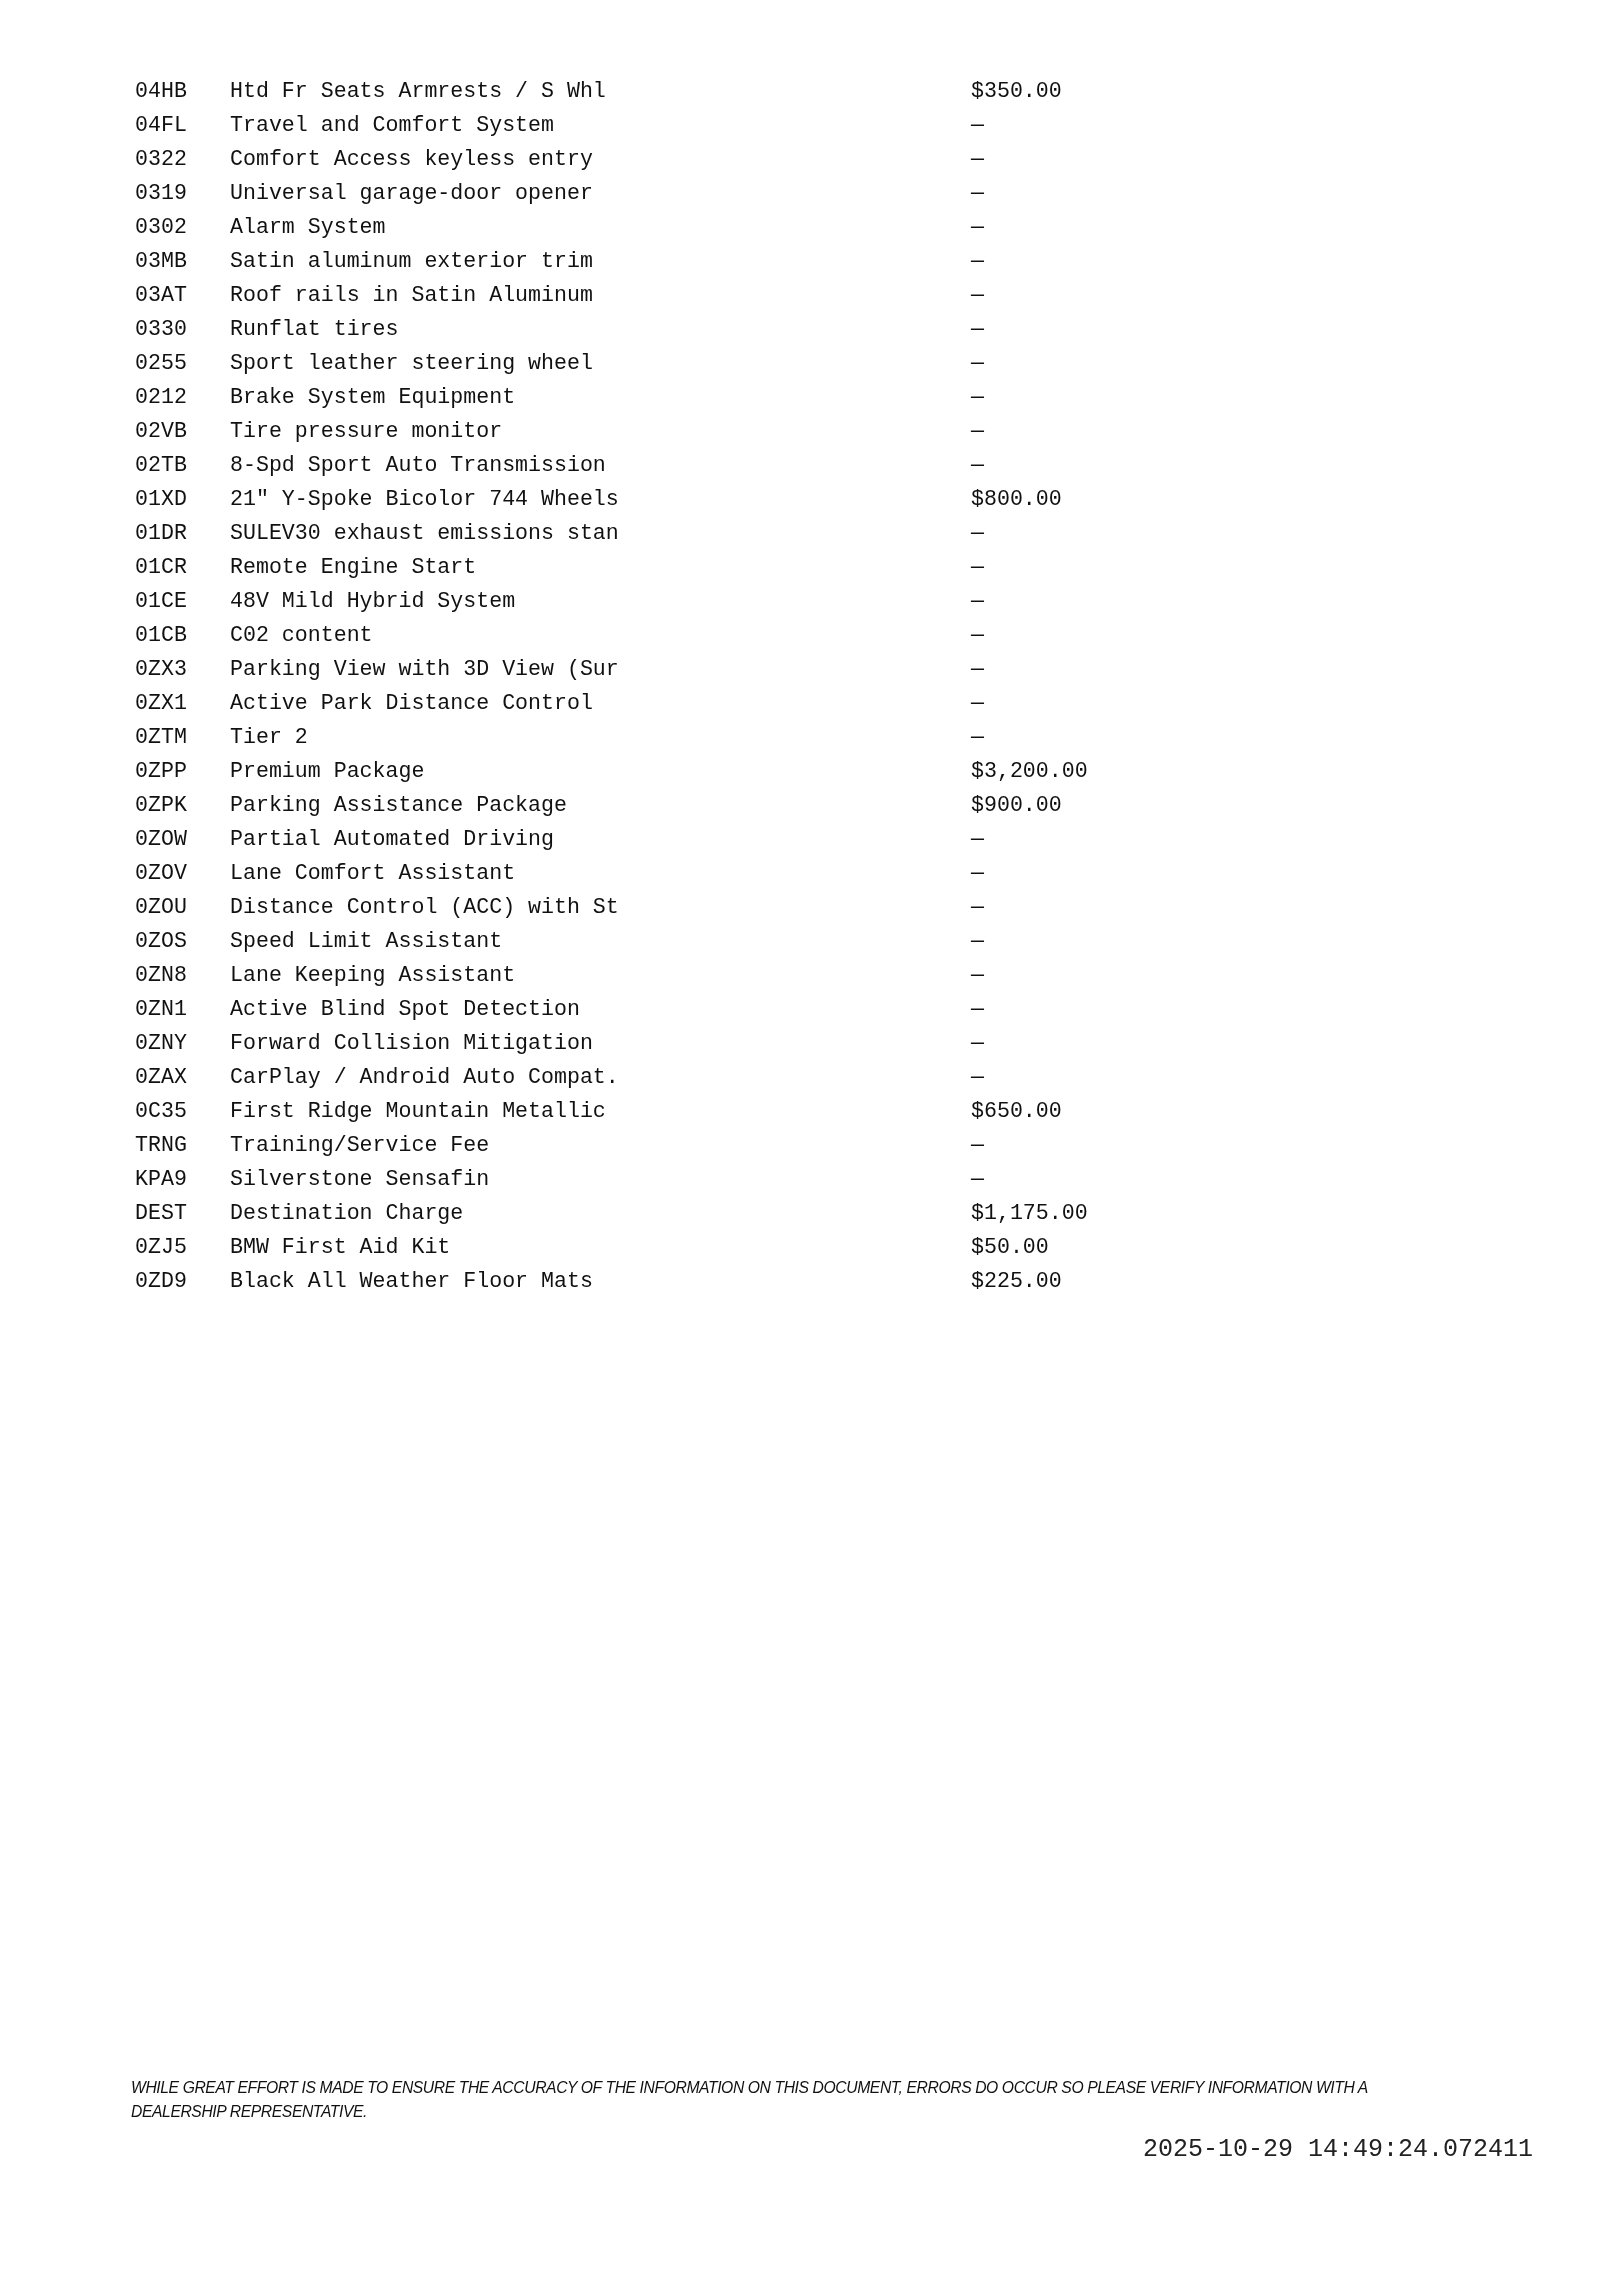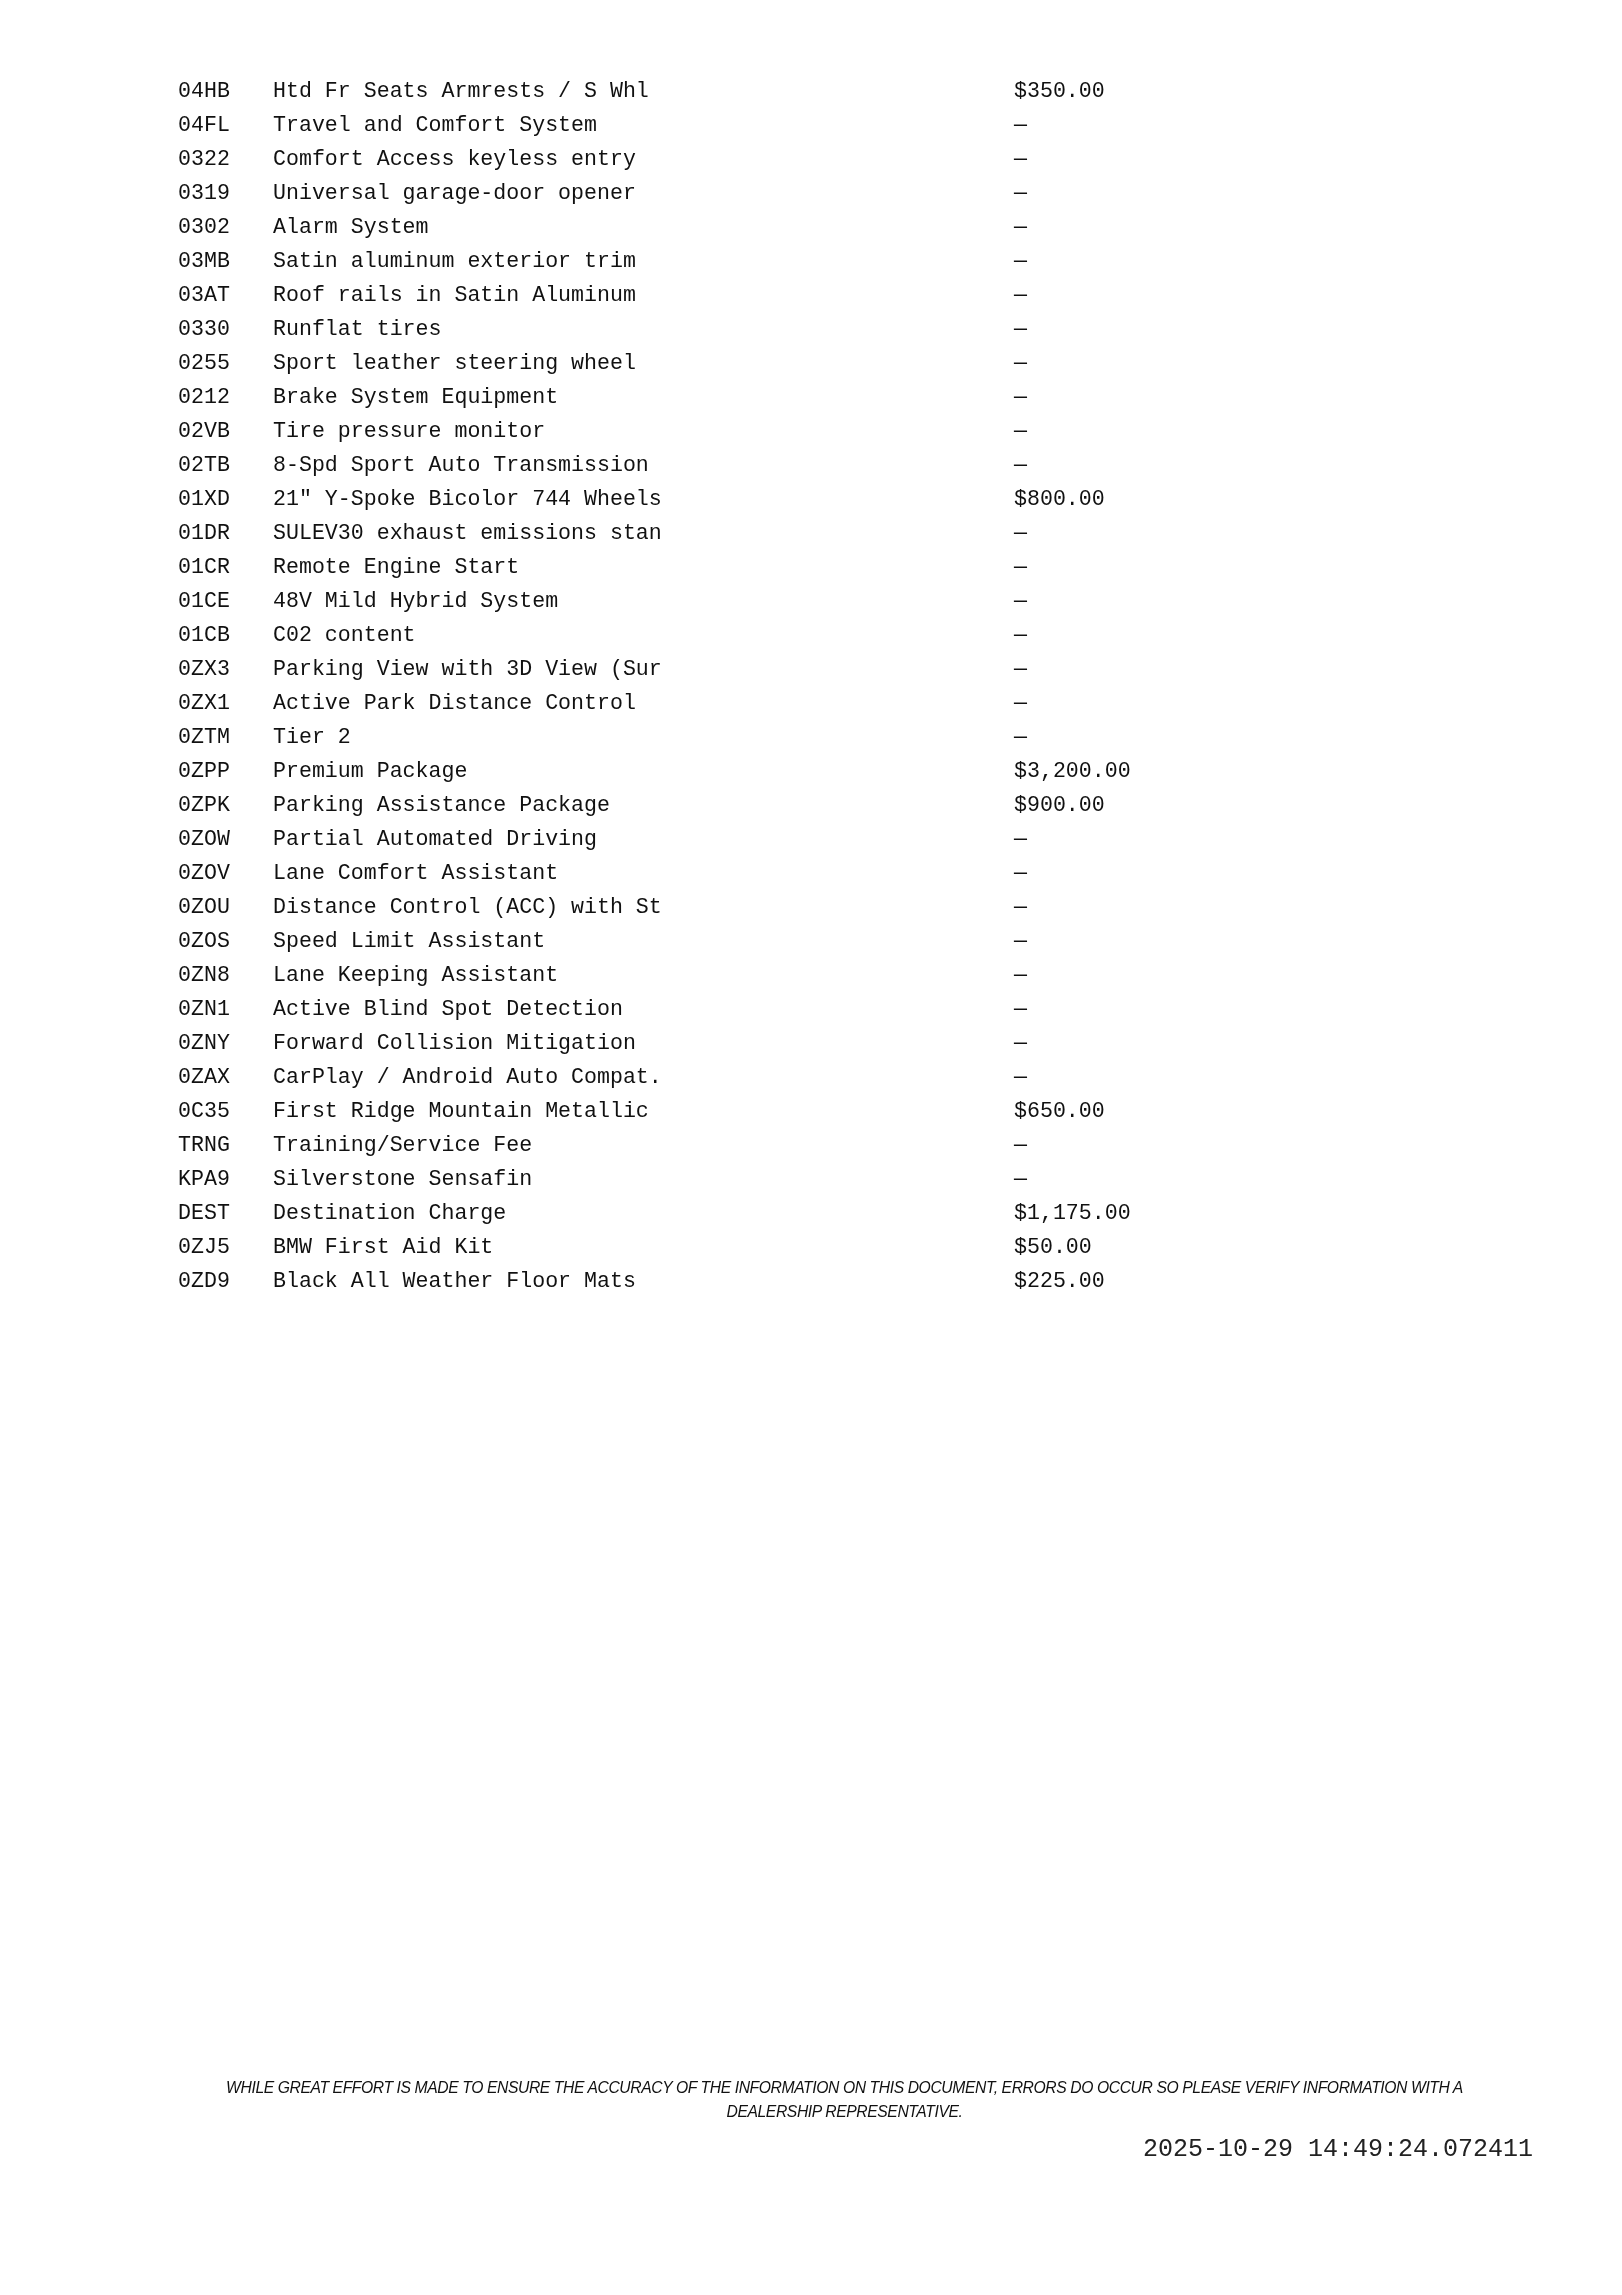--- a/index.html
+++ b/index.html
@@ -20,21 +20,20 @@
     top: 74px;
     width: 1047px;
     font-family: "Liberation Mono", "DejaVu Sans Mono", monospace;
     font-size: 21.6px;
   }
   .row {
     position: relative;
     height: 34px;
     line-height: 34px;
     white-space: pre;
-    margin-left: 43px;
   }
   .code {
     position: absolute;
     left: 0;
     top: 0;
   }
   .desc {
     position: absolute;
     left: 95px;
     top: 0;
@@ -45,21 +44,20 @@
     top: 0;
   }
   .row.total {
     font-weight: bold;
   }
   .disclaimer {
     position: absolute;
     left: 131px;
     top: 2076px;
     width: 1427px;
-    text-align: center;
     font-family: "Liberation Sans", "DejaVu Sans", sans-serif;
     font-style: italic;
     font-size: 15.7px;
     line-height: 24px;
     color: #111111;
     letter-spacing: -0.4px;
   }
   .timestamp {
     position: absolute;
     right: 90px;

